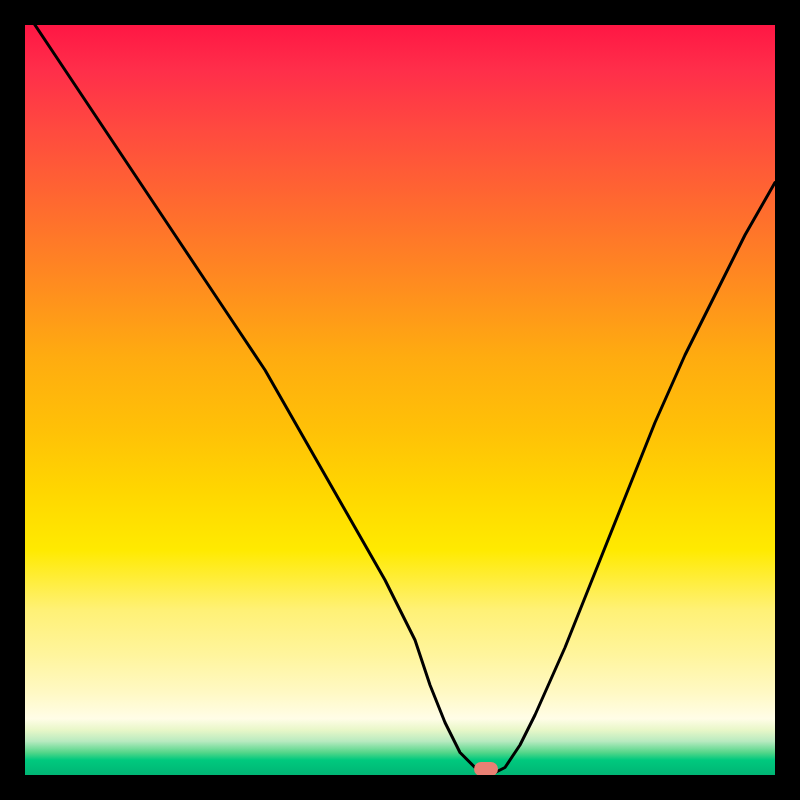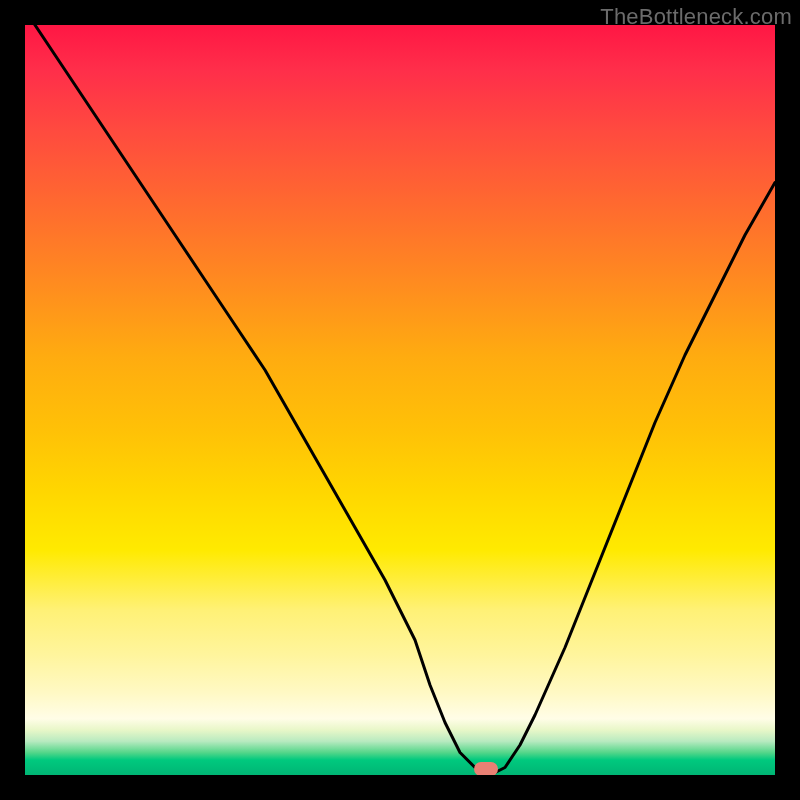--- a/index.html
+++ b/index.html
@@ -76,21 +76,20 @@
     border-radius: 7px;
     background: #e98074;
     transform: translate(-50%, -50%);
     z-index: 5;
   }
 </style>
 </head>
 <body>
 
 <div class="frame">
-  <div class="watermark">TheBottleneck.com</div>
 
   <div class="plot-area">
     <div class="gradient"></div>
 
     <svg class="curve" viewBox="0 0 750 750" preserveAspectRatio="none">
       <path fill="none" stroke="#000" stroke-width="3" stroke-linejoin="round" stroke-linecap="round" d="M0.0 -15.0 L30.0 30.0 L60.0 75.0 L90.0 120.0 L120.0 165.0 L150.0 210.0 L180.0 255.0 L210.0 300.0 L240.0 345.0 L270.0 397.5 L300.0 450.0 L330.0 502.5 L360.0 555.0 L390.0 615.0 L405.0 660.0 L420.0 697.5 L435.0 727.5 L450.0 742.5 L457.5 750.0 L465.0 750.0 L480.0 742.5 L495.0 720.0 L510.0 690.0 L540.0 622.5 L570.0 547.5 L600.0 472.5 L630.0 397.5 L660.0 330.0 L690.0 270.0 L720.0 210.0 L750.0 157.5"></path>
     </svg>
 
     <div class="marker" style="left:461.3px;top:744.0px;"></div>
   </div>

